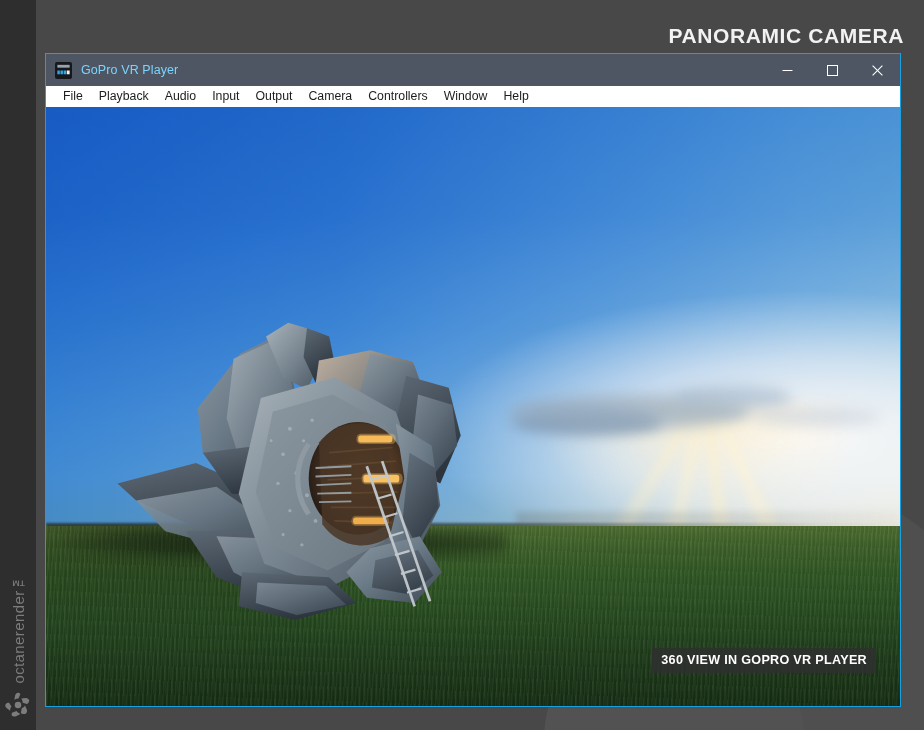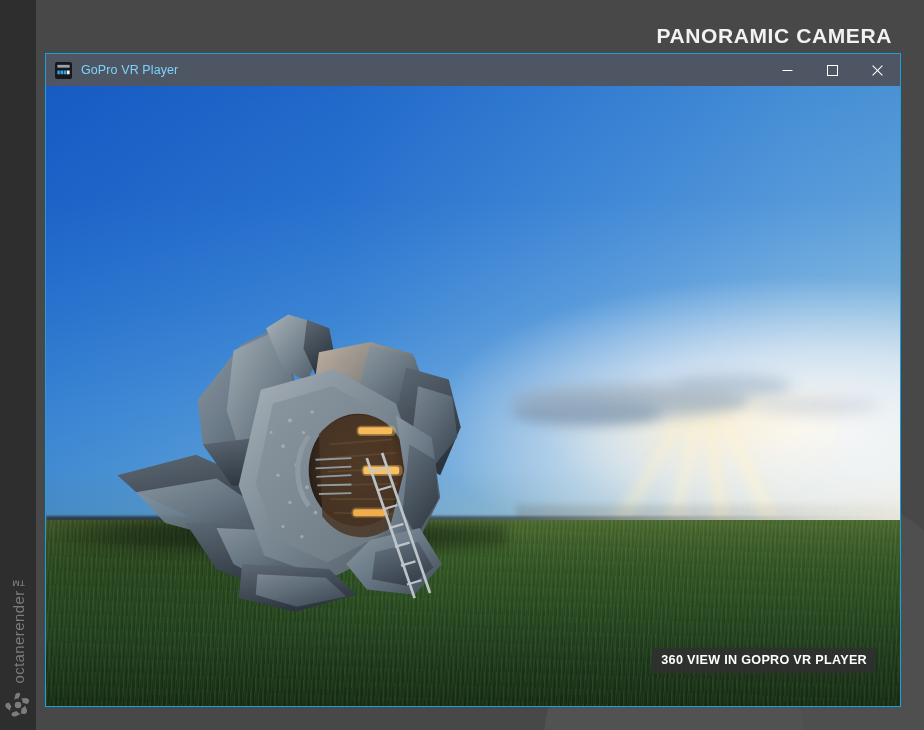--- a/index.html
+++ b/index.html
@@ -73,21 +73,21 @@
   }
   .brand-logo {
     width: 30px;
     height: 34px;
     display: block;
   }
 
   
   .page-heading {
     position: absolute;
-    right: 32px;
+    right: 20px;
     top: 24px;
     font-size: 21px;
     font-weight: bold;
     letter-spacing: 0.6px;
     color: #f2f2f2;
     font-family: "Liberation Sans", sans-serif;
     z-index: 4;
   }
 
   
@@ -394,20 +394,31 @@
           <span>
             <svg width="11" height="11" viewBox="0 0 11 11" aria-hidden="true">
               <line x1="0.6" y1="0.6" x2="10.4" y2="10.4" stroke="#ffffff" stroke-width="1.1"></line>
               <line x1="10.4" y1="0.6" x2="0.6" y2="10.4" stroke="#ffffff" stroke-width="1.1"></line>
             </svg>
           </span>
         </div>
       </div>
     </div>
 
+    <div class="menubar">
+      <div class="menu-item">File</div>
+      <div class="menu-item">Playback</div>
+      <div class="menu-item">Audio</div>
+      <div class="menu-item">Input</div>
+      <div class="menu-item">Output</div>
+      <div class="menu-item">Camera</div>
+      <div class="menu-item">Controllers</div>
+      <div class="menu-item">Window</div>
+      <div class="menu-item">Help</div>
+    </div>
 
     <div class="viewer">
       <div class="scene">
 
         <div class="sky"></div>
         <div class="sunhaze"></div>
         <div class="sunburst"></div>
         <div class="cloud cloud-b"></div>
         <div class="cloud cloud-a"></div>
         <div class="cloud cloud-c"></div>

